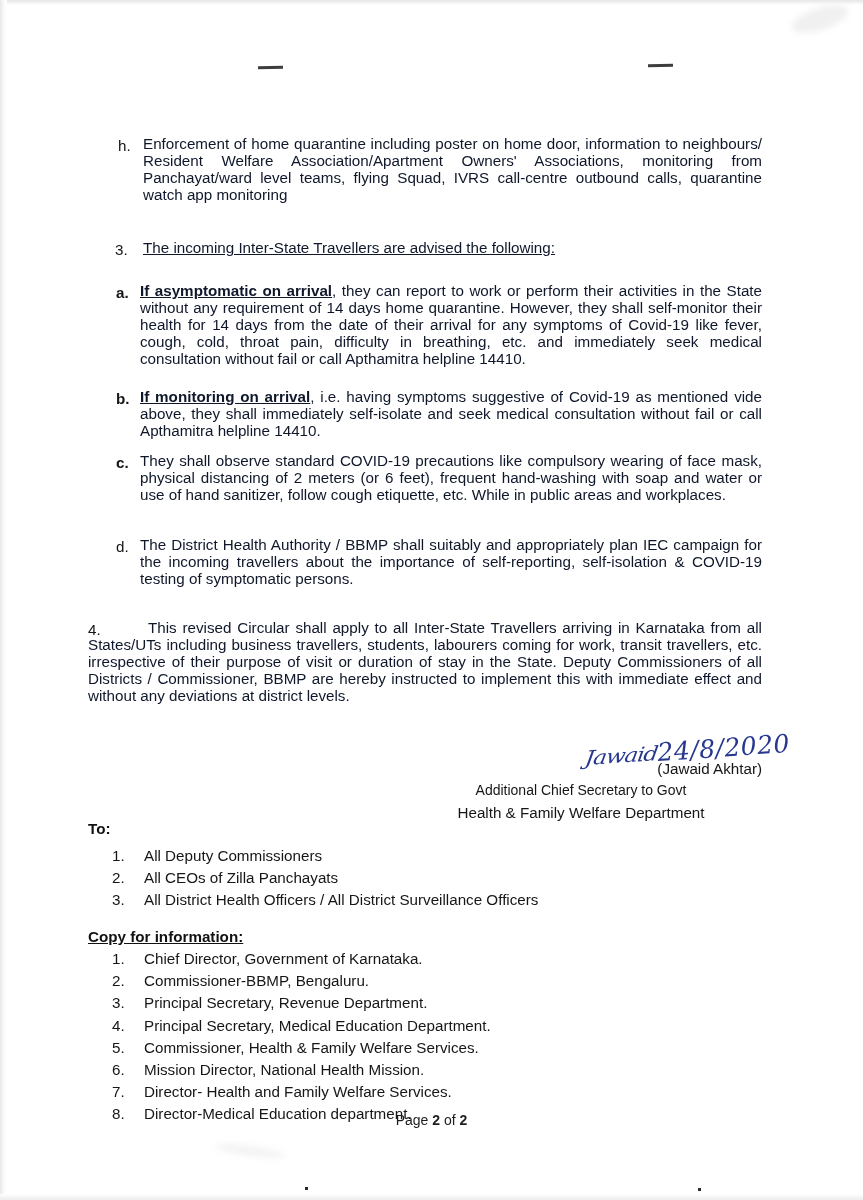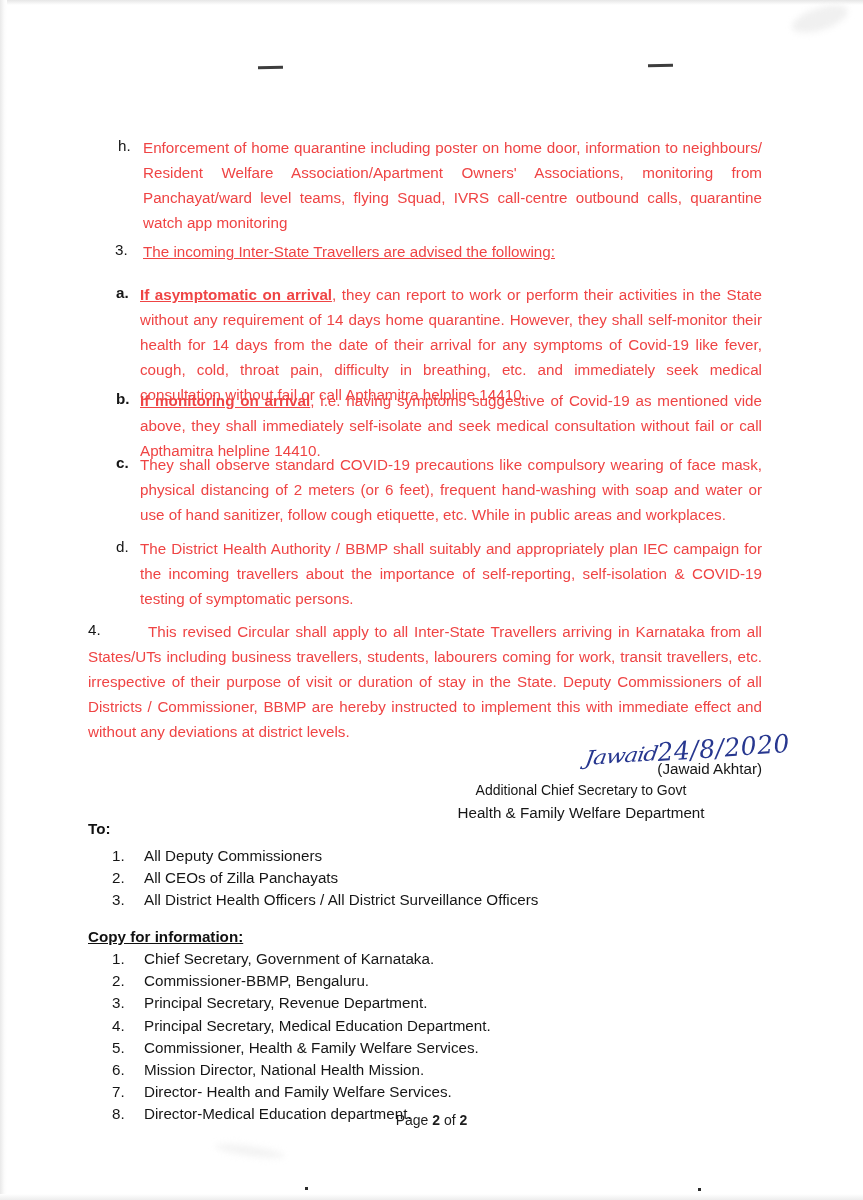--- a/index.html
+++ b/index.html
@@ -71,24 +71,24 @@
   .content {
     position: absolute;
     left: 0; top: 0;
     width: 863px;
   }
 
   
   .para {
     position: absolute;
     font-size: 15.2px;
-    line-height: 25px;
+    line-height: 17px;
     text-align: justify;
     text-justify: inter-word;
-    color: #ef4444;
+    color: #0f172a;
   }
   .marker {
     position: absolute;
     font-size: 15.2px;
     line-height: 21.2px;
     color: #161616;
   }
   .marker.bold { font-weight: bold; }
   .u { text-decoration: underline; }
   .b { font-weight: bold; }
@@ -263,21 +263,21 @@
       <div class="num-row">
         <span class="n">3.</span>
         <span class="t">All District Health Officers / All District Surveillance Officers</span>
       </div>
     </div>
 
     <div class="copy-label">Copy for information:</div>
     <div class="copy-list">
       <div class="num-row">
         <span class="n">1.</span>
-        <span class="t">Chief Secretary, Government of Karnataka.</span>
+        <span class="t">Chief Director, Government of Karnataka.</span>
       </div>
       <div class="num-row">
         <span class="n">2.</span>
         <span class="t">Commissioner-BBMP, Bengaluru.</span>
       </div>
       <div class="num-row">
         <span class="n">3.</span>
         <span class="t">Principal Secretary, Revenue Department.</span>
       </div>
       <div class="num-row">

